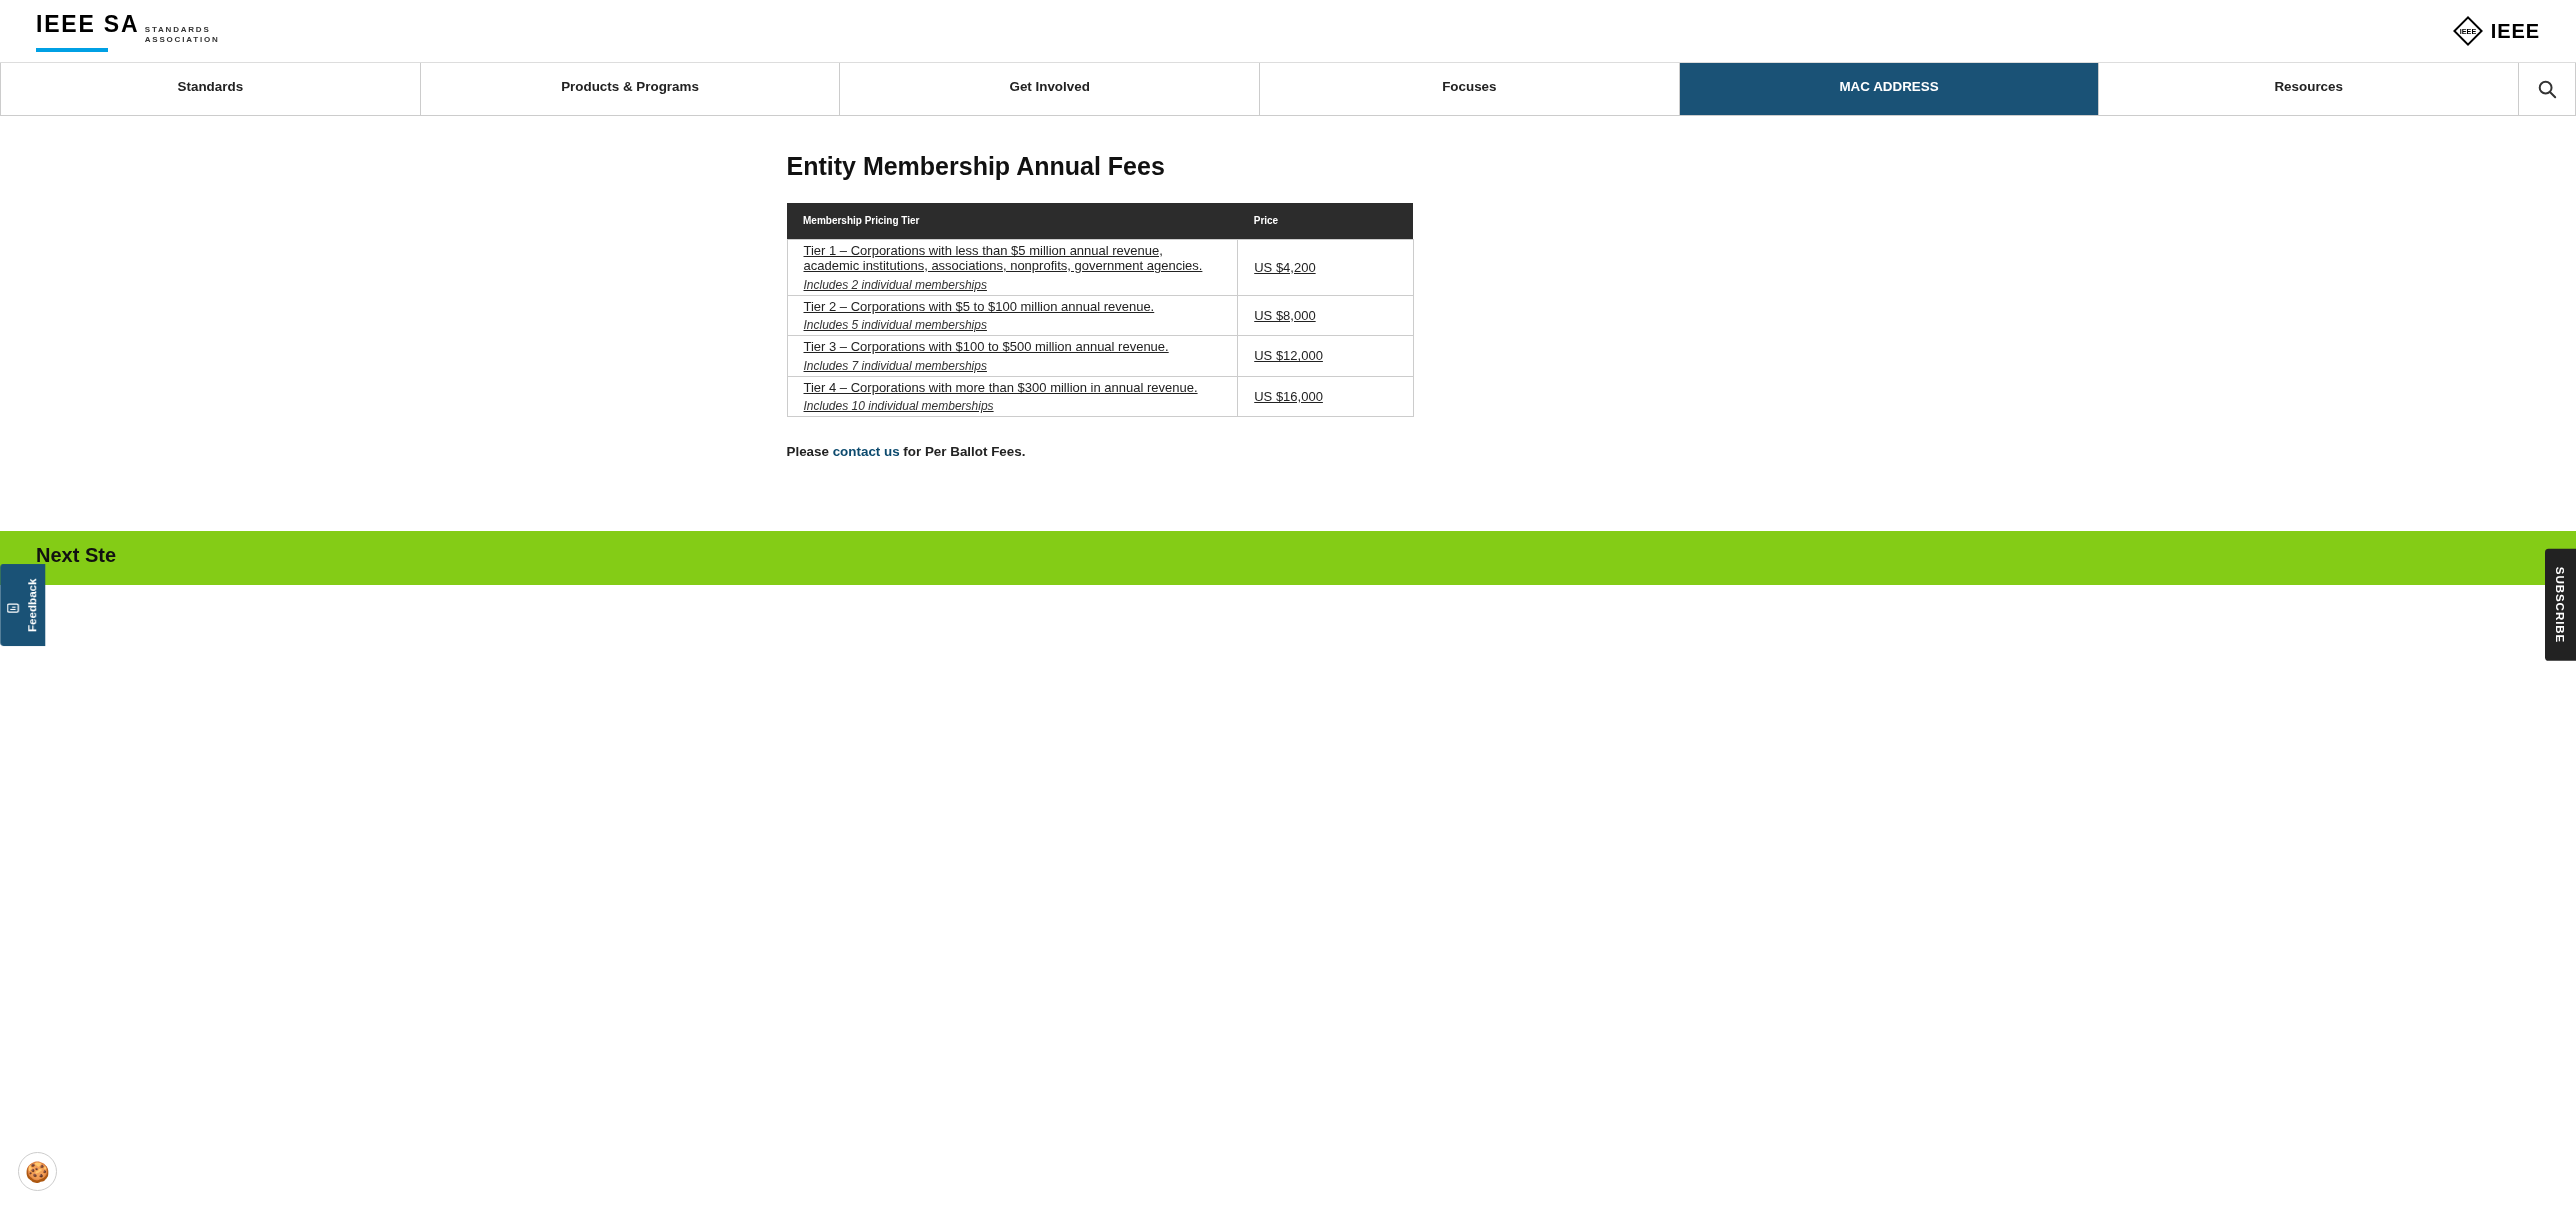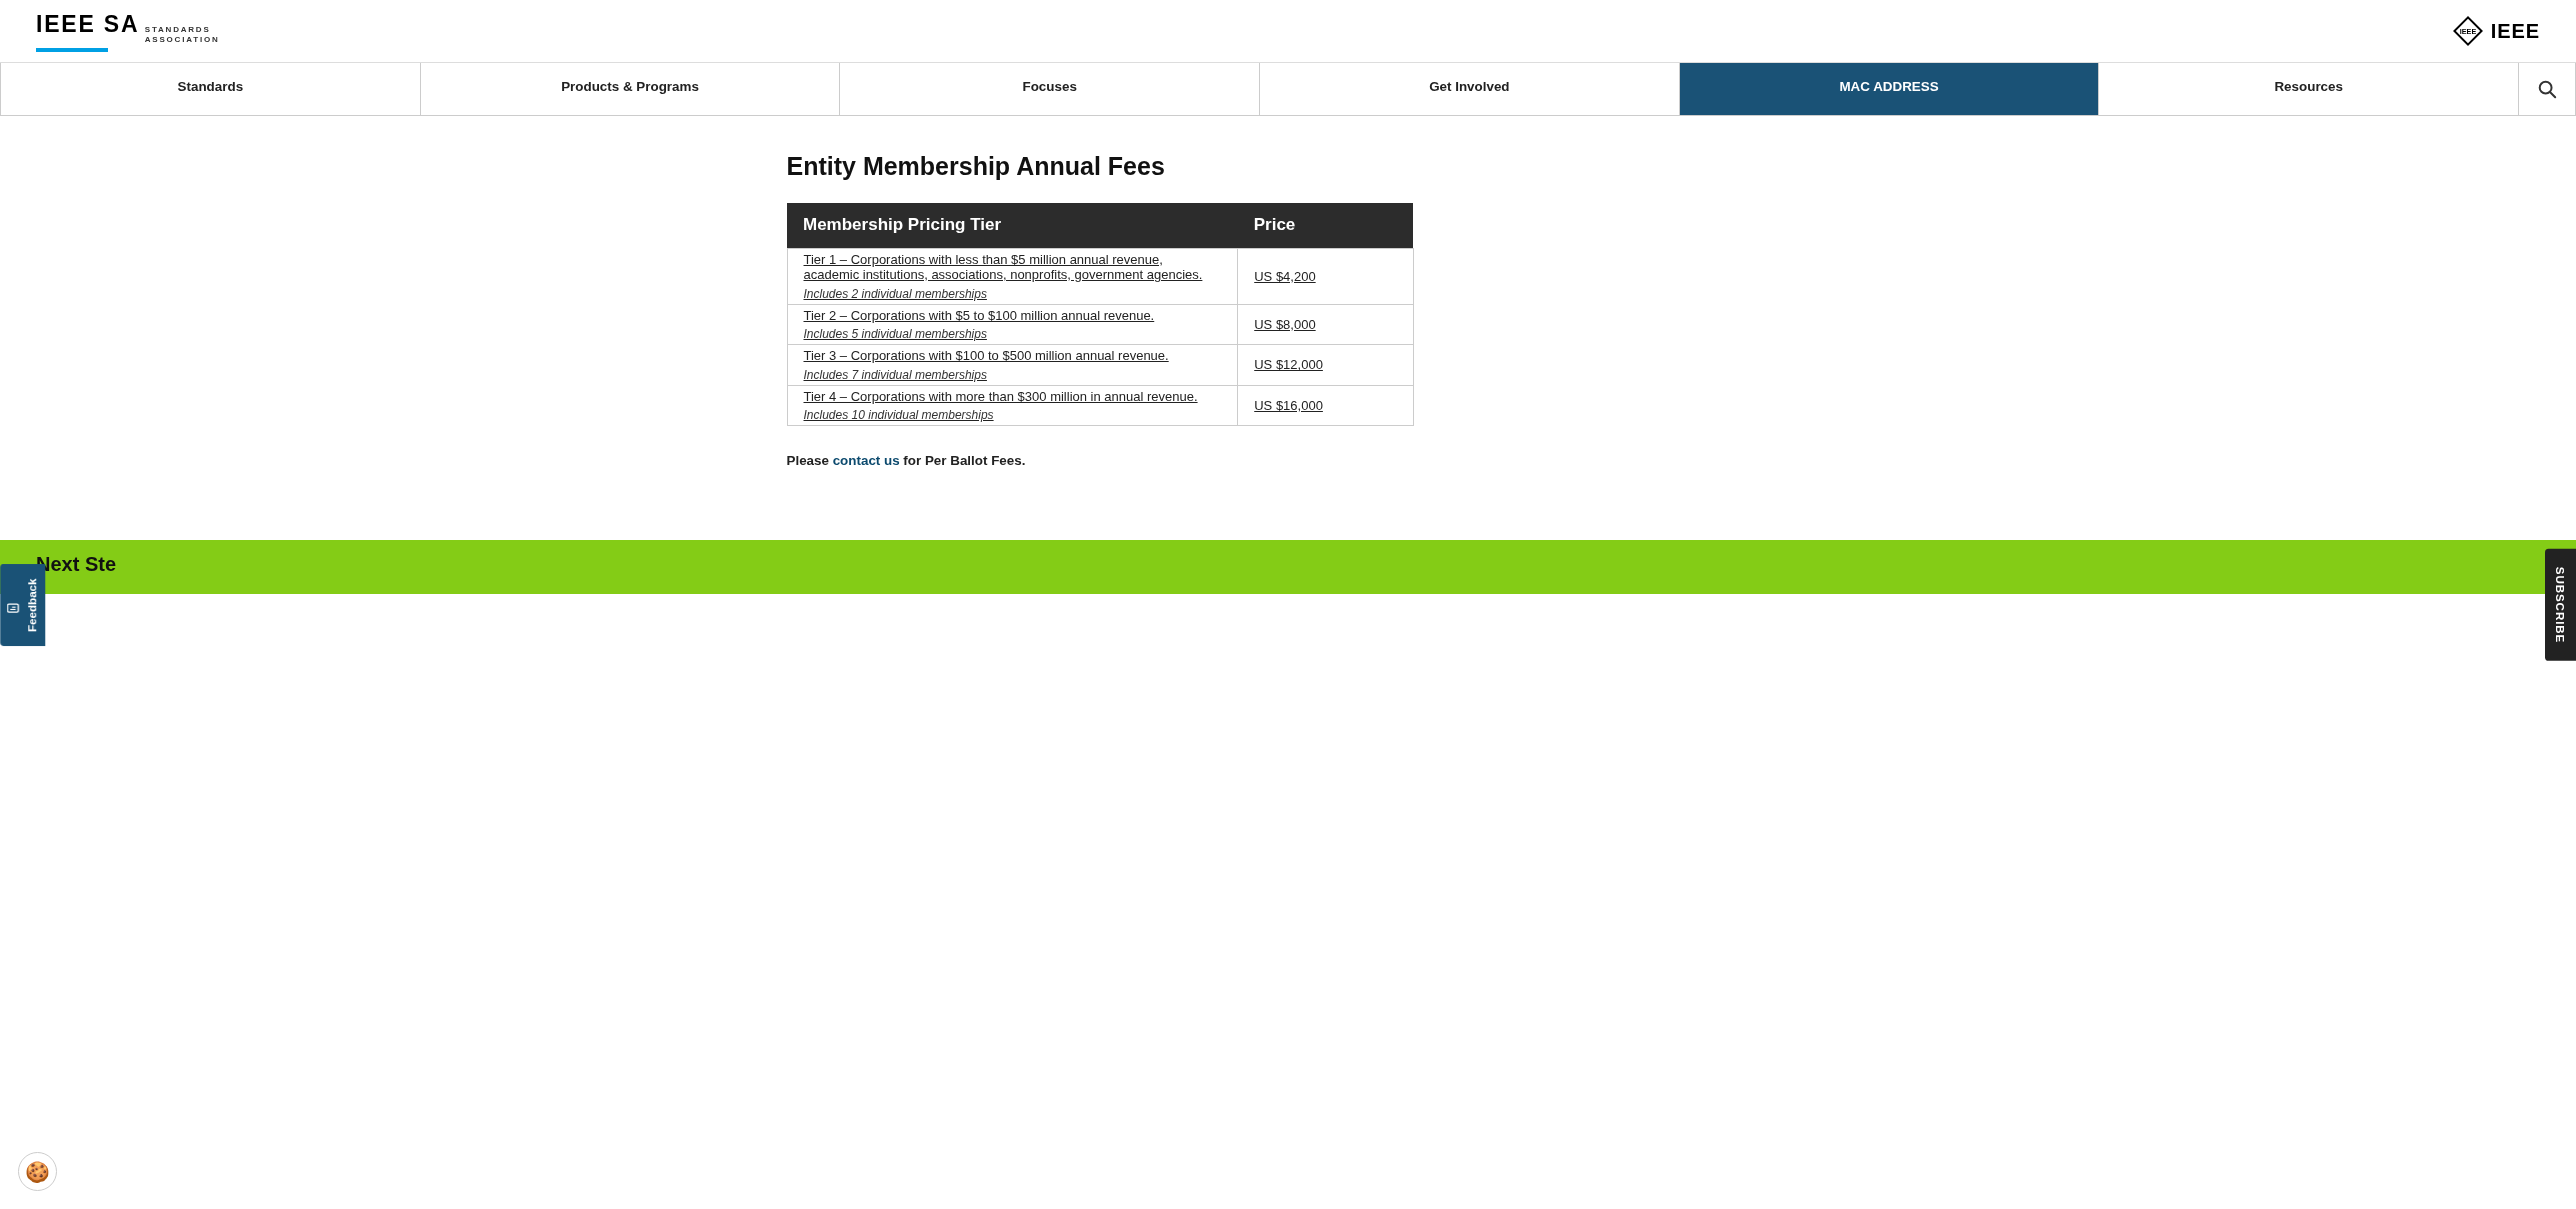--- a/index.html
+++ b/index.html
@@ -95,21 +95,21 @@
       width: 627px;
       border-collapse: collapse;
       margin-bottom: 27px;
     }
     .pricing-table th {
       background: #2c2c2c;
       color: #fff;
       font-weight: 700;
       padding: 12.5px 16px;
       text-align: left;
-      font-size: 17px;
+      font-size: 10px;
     }
     .pricing-table th:first-child {
       width: 72%;
     }
     .pricing-table th:last-child {
       width: 28%;
     }
     .pricing-table td {
       padding: 3px 16px;
       border: 0.9px solid #ccc;
@@ -237,22 +237,22 @@
       <rect x="8" y="8" width="24" height="24" fill="none" stroke="#000" stroke-width="2.5" transform="rotate(45 20 20)"></rect>
       <text x="50%" y="54%" dominant-baseline="middle" text-anchor="middle" font-size="9" font-weight="900" fill="#000">IEEE</text>
     </svg>
     <span style="font-size:20px; font-weight:900; letter-spacing:0.9px;">IEEE</span>
   </div>
 </div>
 
 <nav class="nav">
   <div class="nav-item">Standards</div>
   <div class="nav-item">Products &amp; Programs</div>
+  <div class="nav-item">Get Involved</div>
   <div class="nav-item">Focuses</div>
-  <div class="nav-item">Get Involved</div>
   <div class="nav-item active">MAC ADDRESS</div>
   <div class="nav-item">Resources</div>
   <div class="nav-search">
     <svg width="20" height="20" viewBox="0 0 22 22" fill="none" xmlns="http://www.w3.org/2000/svg">
       <circle cx="9.5" cy="9.5" r="6.5" stroke="#333" stroke-width="2.2"></circle>
       <line x1="14.5" y1="14.5" x2="20" y2="20" stroke="#333" stroke-width="2.2" stroke-linecap="round"></line>
     </svg>
   </div>
 </nav>
 

